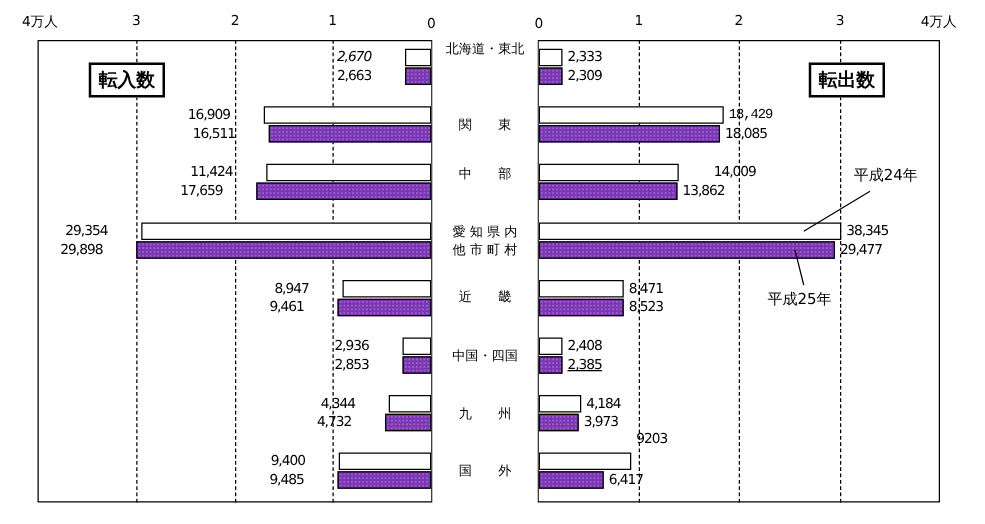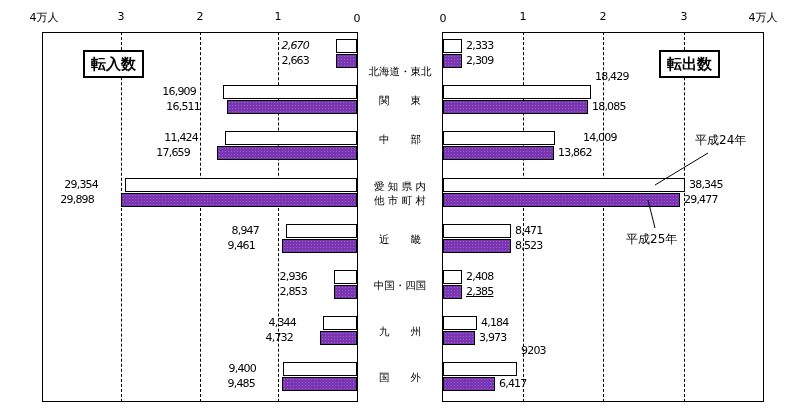--- a/index.html
+++ b/index.html
@@ -1,18 +1,18 @@
 <!DOCTYPE html>
 <html><head>
 <meta charset="utf-8">
 <style>
   html, body { margin:0; padding:0; background:#ffffff; }
   body { width:788px; height:419px; position:relative; overflow:hidden;
          font-family:"DejaVu Sans", "Liberation Sans", sans-serif; color:#000; }
-  #chart { position:absolute; left:0; top:0; width:765px; height:419px;margin-left:12px; }
+  #chart { position:absolute; left:0; top:0; width:765px; height:419px; }
   .tick { position:absolute; top:10px; font-size:11px; transform:translateX(-50%); white-space:nowrap; }
   .panel { position:absolute; top:32px; height:370px; border:1.5px solid #000; box-sizing:border-box; background:#fff; }
   .grid { position:absolute; top:32px; height:370px; border-left:1px dashed #000; width:0; }
   .bar { position:absolute; height:14px; box-sizing:border-box; border:1.2px solid #000; }
   .bar.prev { background:#ffffff; }
   .bar.curr { background-color:#7a35b0;
     background-image: radial-gradient(#9a5fd0 0.6px, transparent 0.8px);
     background-size:3px 3px; }
   .val { position:absolute; font-size:11px; letter-spacing:-0.8px; line-height:14px; white-space:nowrap; }
   .val.left { text-align:right; }
@@ -45,40 +45,40 @@
   <div class="grid" style="left:109px"></div>
   <div class="grid" style="left:188px"></div>
   <div class="grid" style="left:266px"></div>
   <div class="grid" style="left:511px"></div>
   <div class="grid" style="left:591px"></div>
   <div class="grid" style="left:672px"></div>
 
   <div style="position:absolute;left:346px;top:30px;width:84px;height:374px;background:#fff;"></div>
 
   <div id="bars">
-      <div class="cat" style="top: 64px;">
+      <div class="cat" style="top: 33px; font-family: Liberation Mono, monospace;">
         <div>北海道・東北</div>
       </div>
       <div class="bar prev" style="top: 39px; width: 21px; left: 324px;"></div>
       <span class="val left" style="top: 39px; right: 468px; font-style: italic;">2,670</span>
       <div class="bar curr" style="top: 54px; width: 21px; left: 324px;"></div>
       <span class="val left" style="top: 54px; right: 468px;">2,663</span>
       <div class="bar prev" style="top: 39px; width: 19px; left: 431px;"></div>
       <span class="val" style="top: 39px; left: 454px;">2,333</span>
       <div class="bar curr" style="top: 54px; width: 19px; left: 431px;"></div>
       <span class="val" style="top: 54px; left: 454px;">2,309</span>
       <div class="cat" style="top: 93px;">
         <div>関　　東</div>
       </div>
       <div class="bar prev" style="top: 85px; width: 134px; left: 211px;"></div>
       <span class="val left" style="top: 85px; right: 581px;">16,909</span>
       <div class="bar curr" style="top: 100px; width: 130px; left: 215px;"></div>
       <span class="val left" style="top: 100px; right: 577px;">16,511</span>
       <div class="bar prev" style="top: 85px; width: 148px; left: 431px;"></div>
-      <span class="val" style="top: 70px; left: 583px;">18,429</span>
+      <span class="val" style="top: 85px; left: 583px; font-family: Liberation Mono, monospace;">18,429</span>
       <div class="bar curr" style="top: 100px; width: 145px; left: 431px;"></div>
       <span class="val" style="top: 100px; left: 580px;">18,085</span>
       <div class="cat" style="top: 132px;">
         <div>中　　部</div>
       </div>
       <div class="bar prev" style="top: 131px; width: 132px; left: 213px;"></div>
       <span class="val left" style="top: 131px; right: 579px;">11,424</span>
       <div class="bar curr" style="top: 146px; width: 140px; left: 205px;"></div>
       <span class="val left" style="top: 146px; right: 587px;">17,659</span>
       <div class="bar prev" style="top: 131px; width: 112px; left: 431px;"></div>
@@ -90,21 +90,21 @@
         <div>他 市 町 村</div>
       </div>
       <div class="bar prev" style="top: 178px; width: 232px; left: 113px;"></div>
       <span class="val left" style="top: 178px; right: 679px;">29,354</span>
       <div class="bar curr" style="top: 193px; width: 236px; left: 109px;"></div>
       <span class="val left" style="top: 193px; right: 683px;">29,898</span>
       <div class="bar prev" style="top: 178px; width: 242px; left: 431px;"></div>
       <span class="val" style="top: 178px; left: 677px;">38,345</span>
       <div class="bar curr" style="top: 193px; width: 237px; left: 431px;"></div>
       <span class="val" style="top: 193px; left: 672px;">29,477</span>
-      <div class="cat" style="top: 232px;">
+      <div class="cat" style="top: 232px; font-family: Liberation Serif, serif;">
         <div>近　　畿</div>
       </div>
       <div class="bar prev" style="top: 224px; width: 71px; left: 274px;"></div>
       <span class="val left" style="top: 224px; right: 518px;">8,947</span>
       <div class="bar curr" style="top: 239px; width: 75px; left: 270px;"></div>
       <span class="val left" style="top: 239px; right: 522px;">9,461</span>
       <div class="bar prev" style="top: 224px; width: 68px; left: 431px;"></div>
       <span class="val" style="top: 224px; left: 503px;">8,471</span>
       <div class="bar curr" style="top: 239px; width: 68px; left: 431px;"></div>
       <span class="val" style="top: 239px; left: 503px;">8,523</span>

